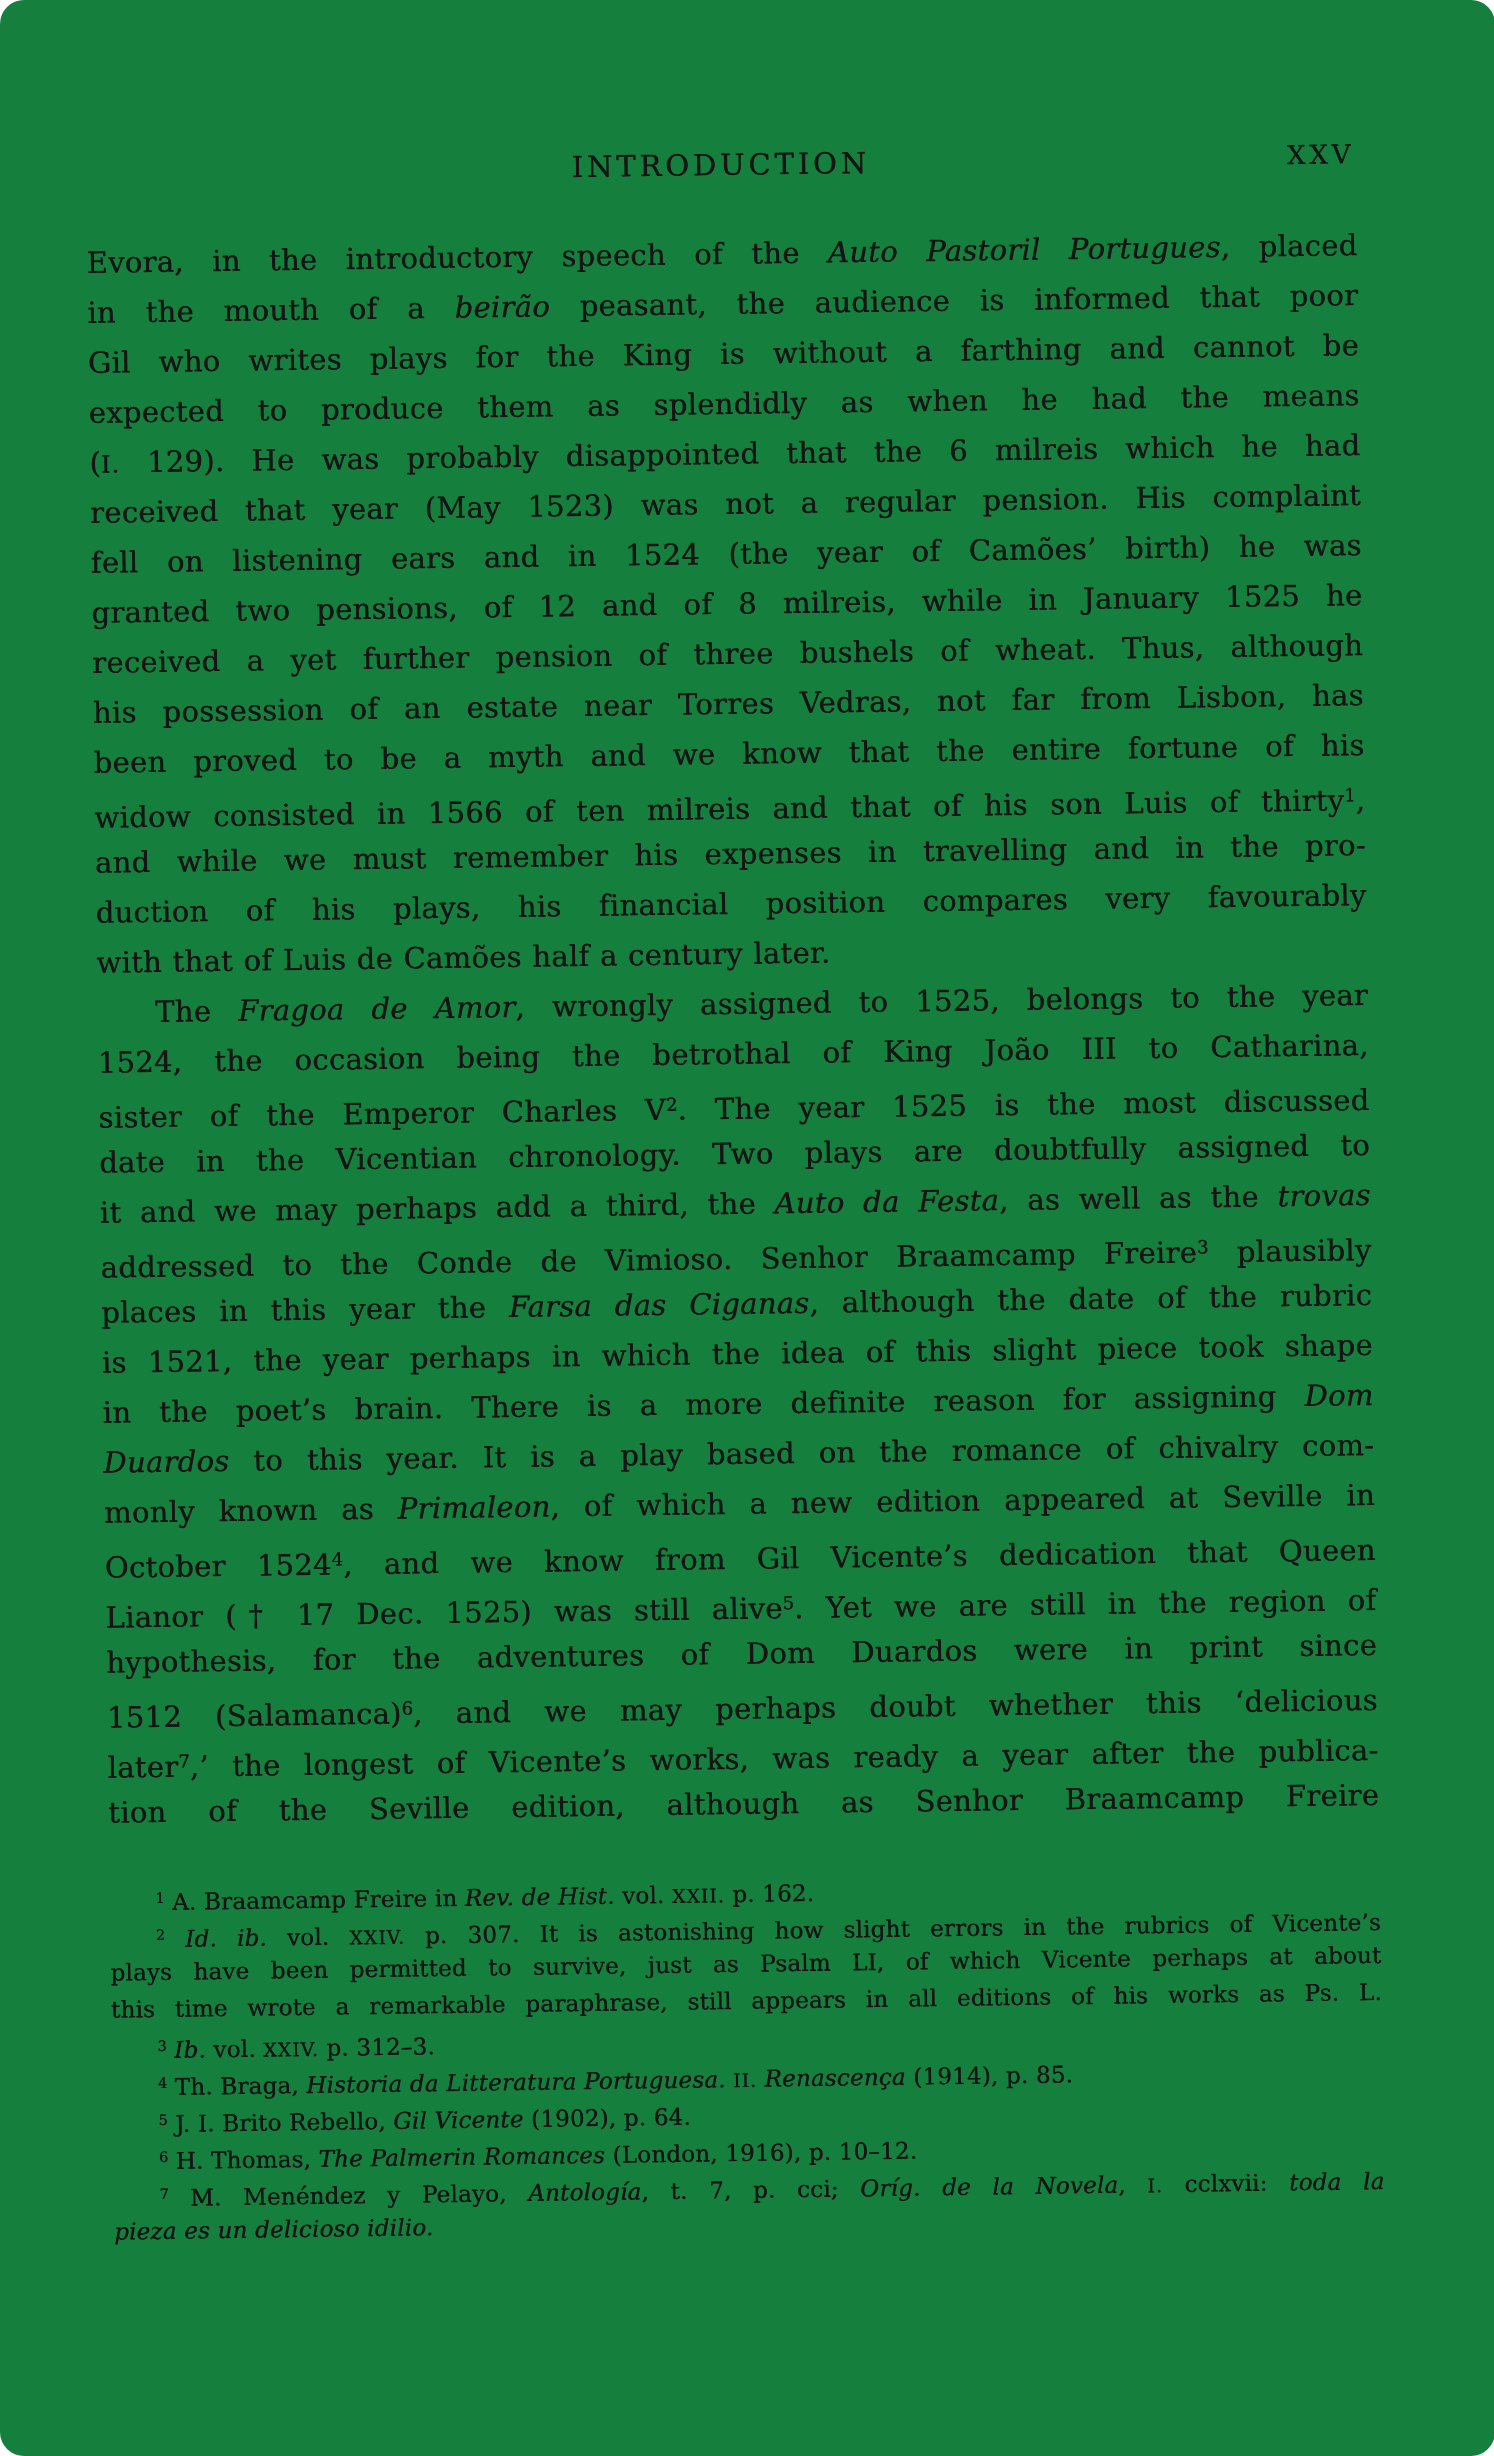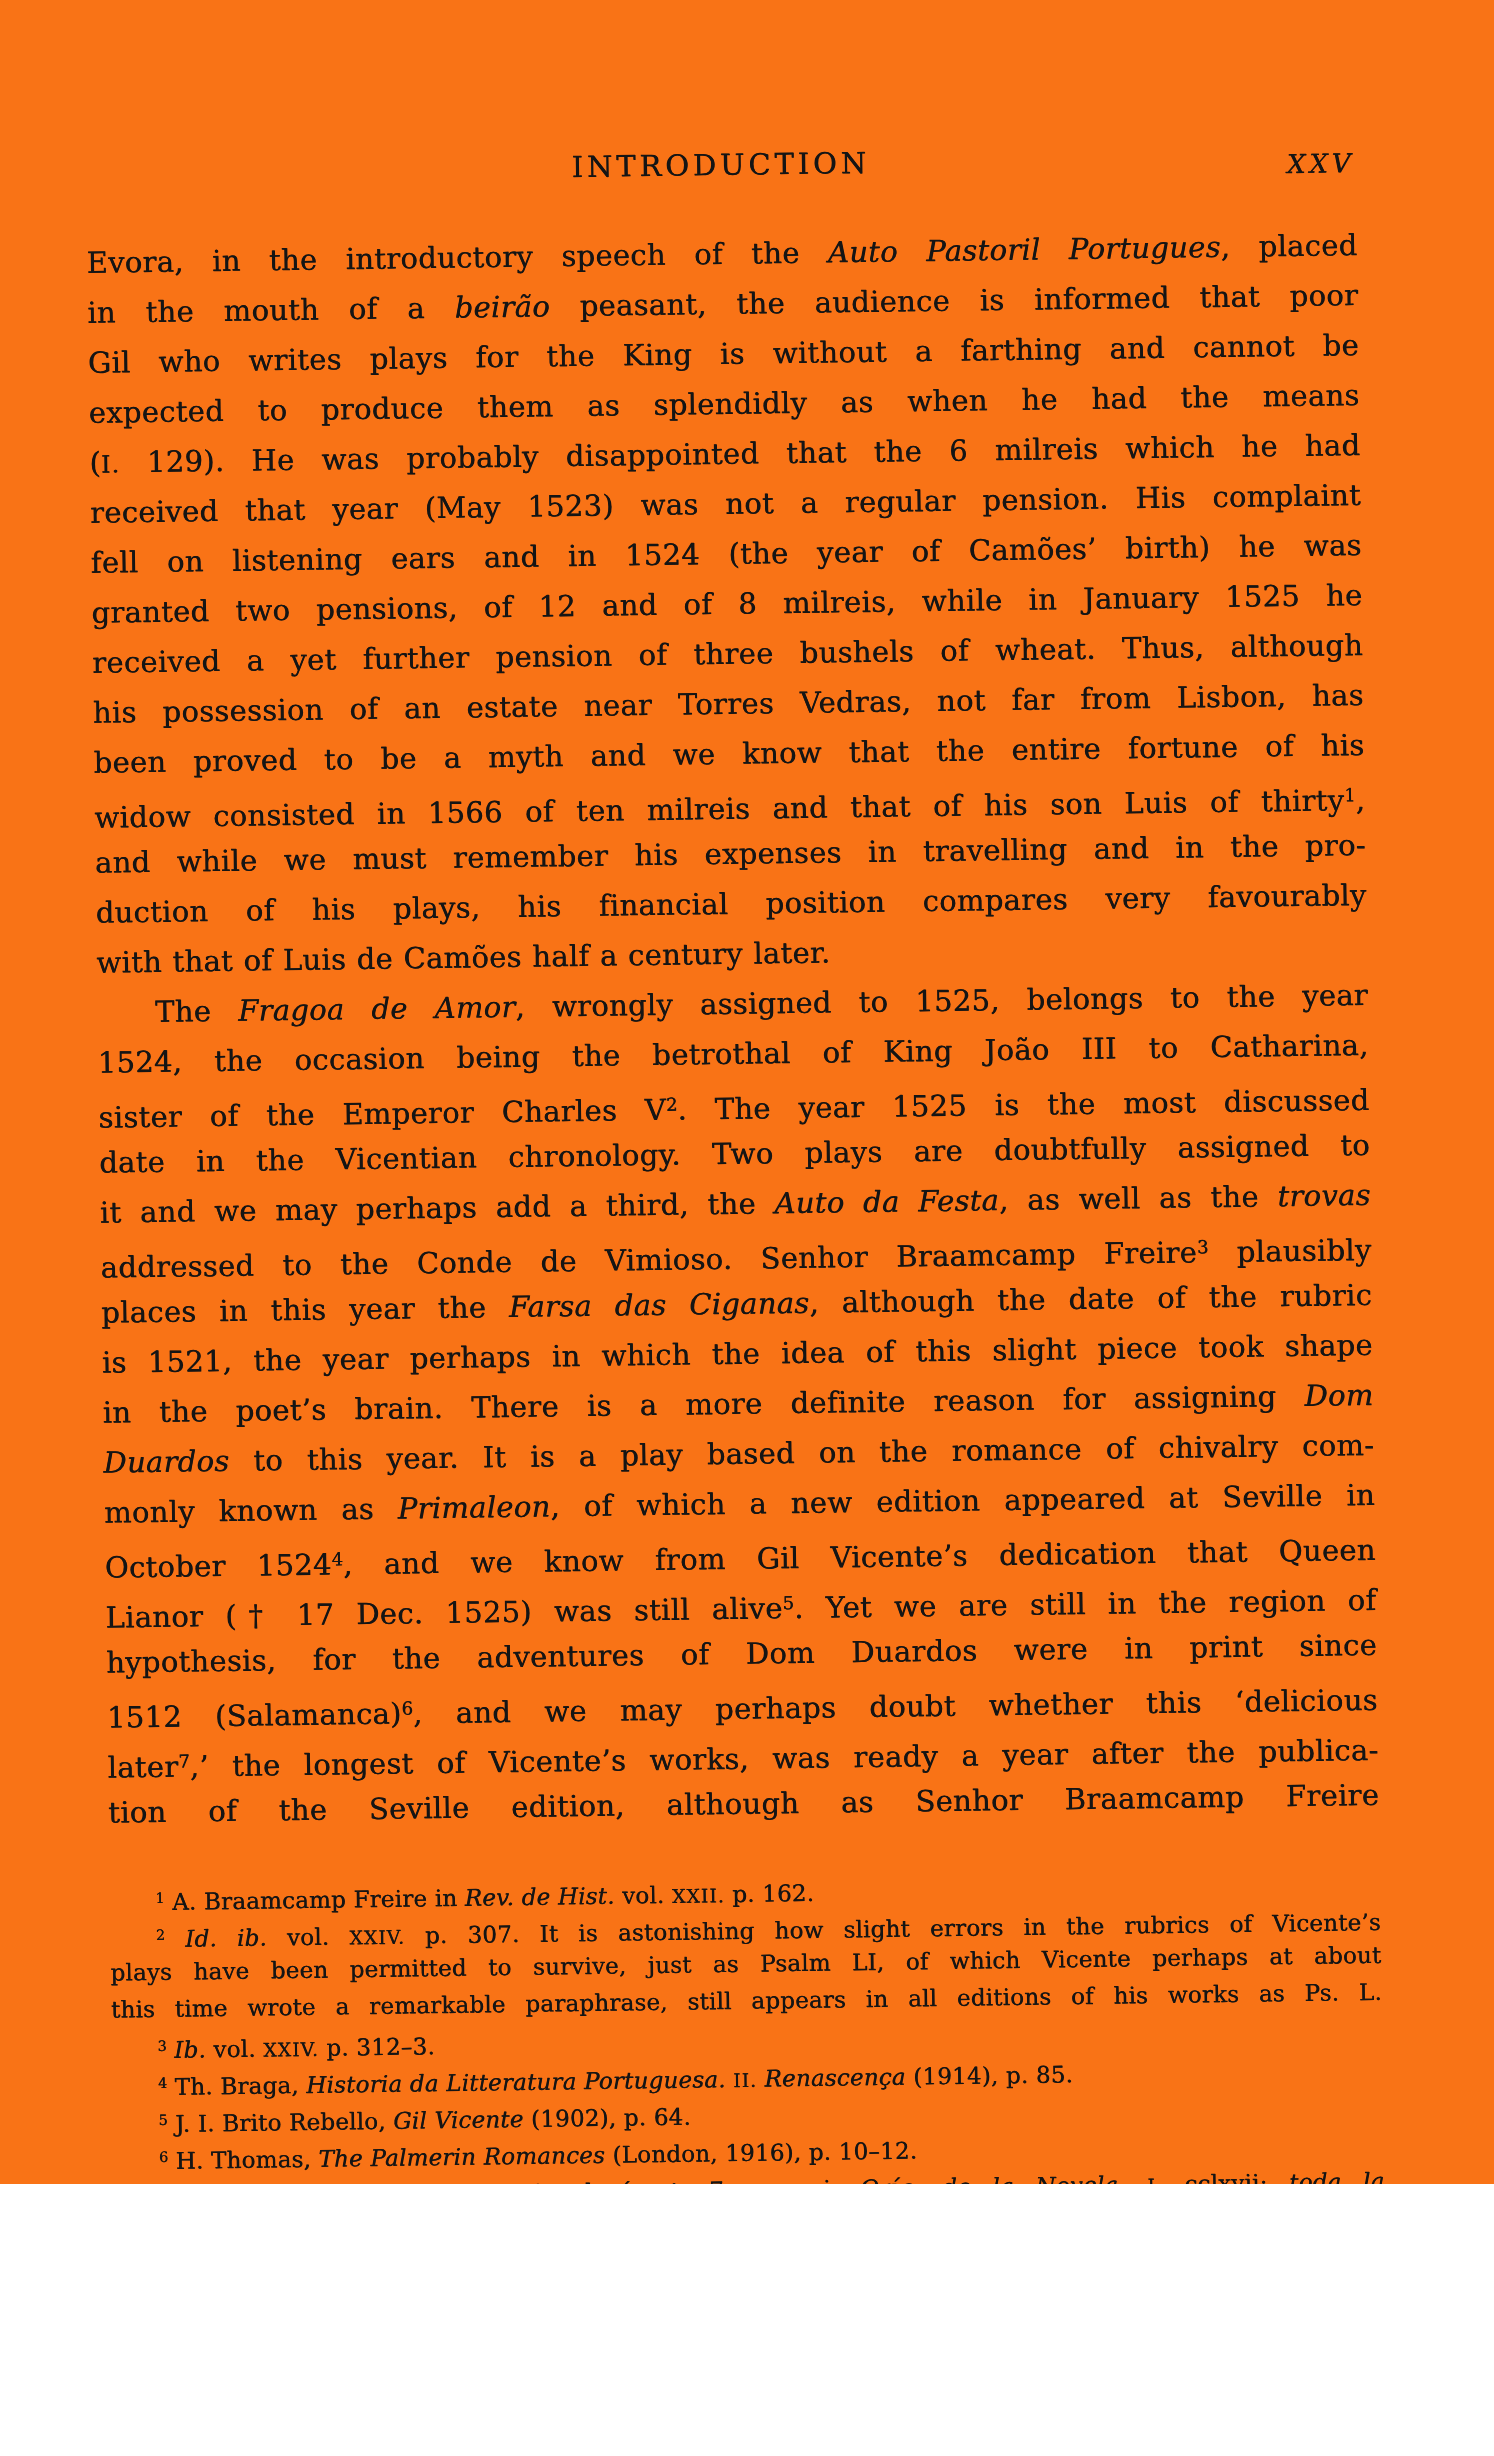--- a/index.html
+++ b/index.html
@@ -3,25 +3,26 @@
 <meta charset="utf-8">
 <style>
   html, body {
     margin: 0;
     padding: 0;
     background: #ffffff;
   }
   .sheet {
     position: relative;
     width: 1495px;
-    height: 2184px;
-    background: #f97316;
+    height: 2456px;
+    background: #15803d;
     overflow: hidden;
     font-family: "DejaVu Serif", "Liberation Serif", serif;
     color: #151515;
+    border-radius: 24px;
   }
   .content {
     position: absolute;
     left: 83px;
     top: 0;
     width: 1271px;
     height: 2456px;
     transform: rotate(-0.8deg);
     transform-origin: 1271px 0px;
     text-shadow: 0.4px 0.2px 0 currentColor;
@@ -37,25 +38,24 @@
     position: absolute;
     left: 50%;
     transform: translateX(-50%);
     font-size: 29px;
     letter-spacing: 3.9px;
     white-space: nowrap;
   }
   .pageheader .pnum {
     position: absolute;
     right: 1.9px;
-    top: 9px;
+    top: 0;
     font-size: 26px;
     letter-spacing: 3.9px;
     text-transform: uppercase;
-    font-style: italic;
   }
   .maintext {
     position: absolute;
     top: 220px;
     left: 0;
     width: 1271px;
     font-size: 29px;
     letter-spacing: 0.3px;
     word-spacing: 1px;
   }

